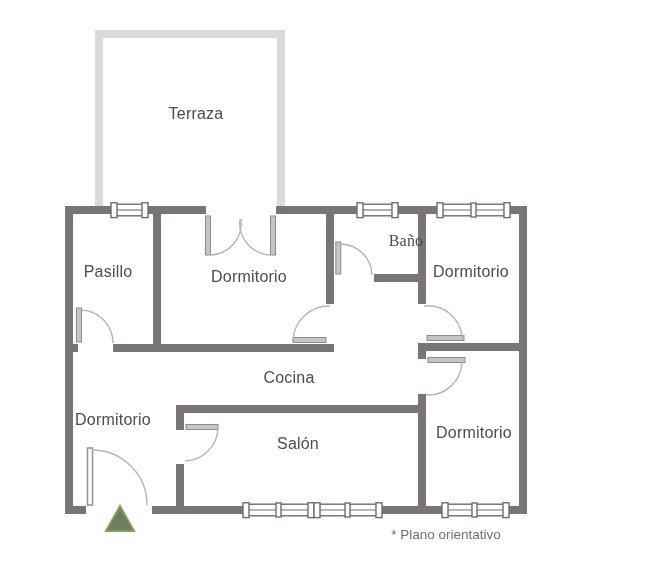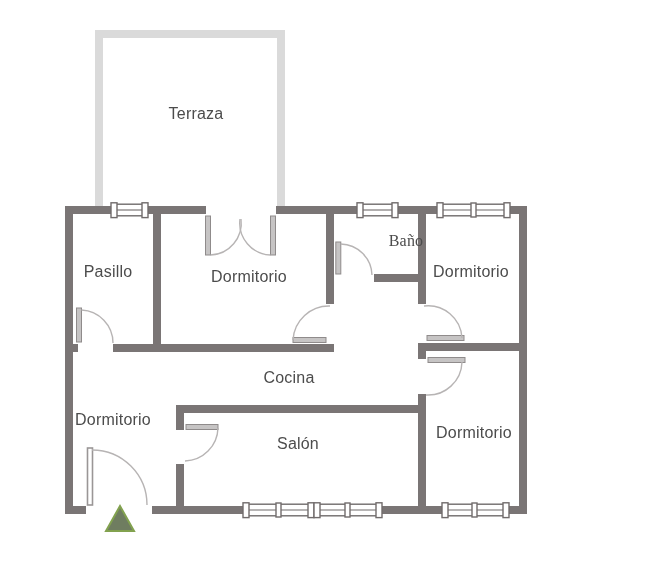--- a/index.html
+++ b/index.html
@@ -179,14 +179,15 @@
   <div class="room-label" style="left:196px;top:97px;">Terraza</div>
   <div class="room-label" style="left:108px;top:255px;">Pasillo</div>
   <div class="room-label" style="left:249px;top:260px;">Dormitorio</div>
   <div class="room-label" style="left:406px;top:224px;font-family:Liberation Serif, serif;">Baño</div>
   <div class="room-label" style="left:471px;top:255px;">Dormitorio</div>
   <div class="room-label" style="left:289px;top:361px;">Cocina</div>
   <div class="room-label" style="left:113px;top:403px;">Dormitorio</div>
   <div class="room-label" style="left:298px;top:427px;">Salón</div>
   <div class="room-label" style="left:474px;top:416px;">Dormitorio</div>
 
+  <div class="footnote" style="left:446px;top:517px;">* Plano orientativo</div>
 
 </div>
 
 </body></html>

